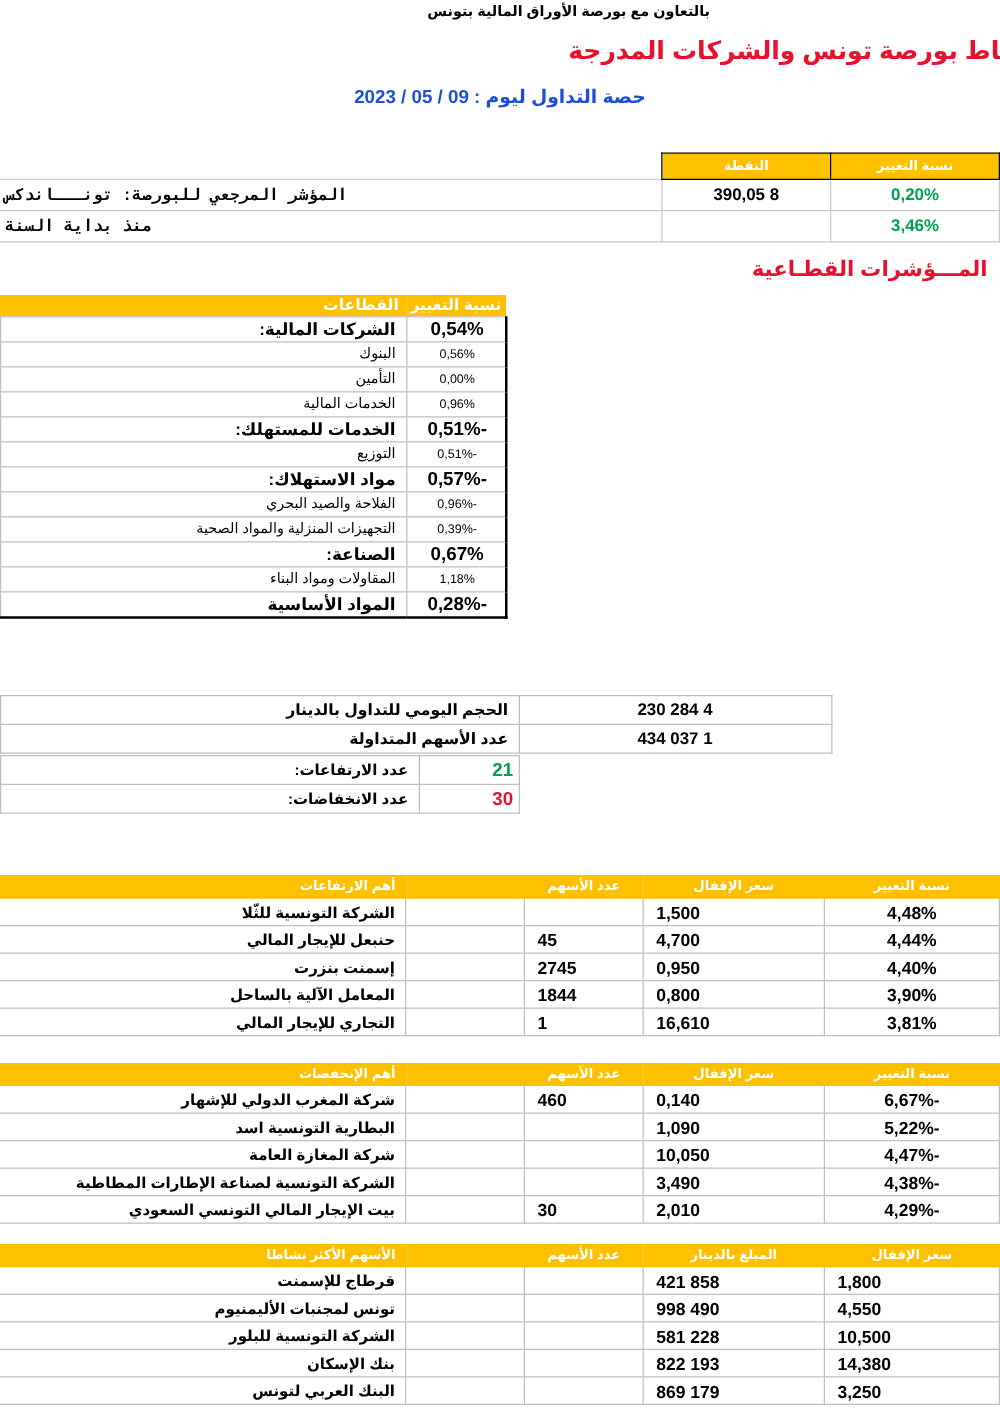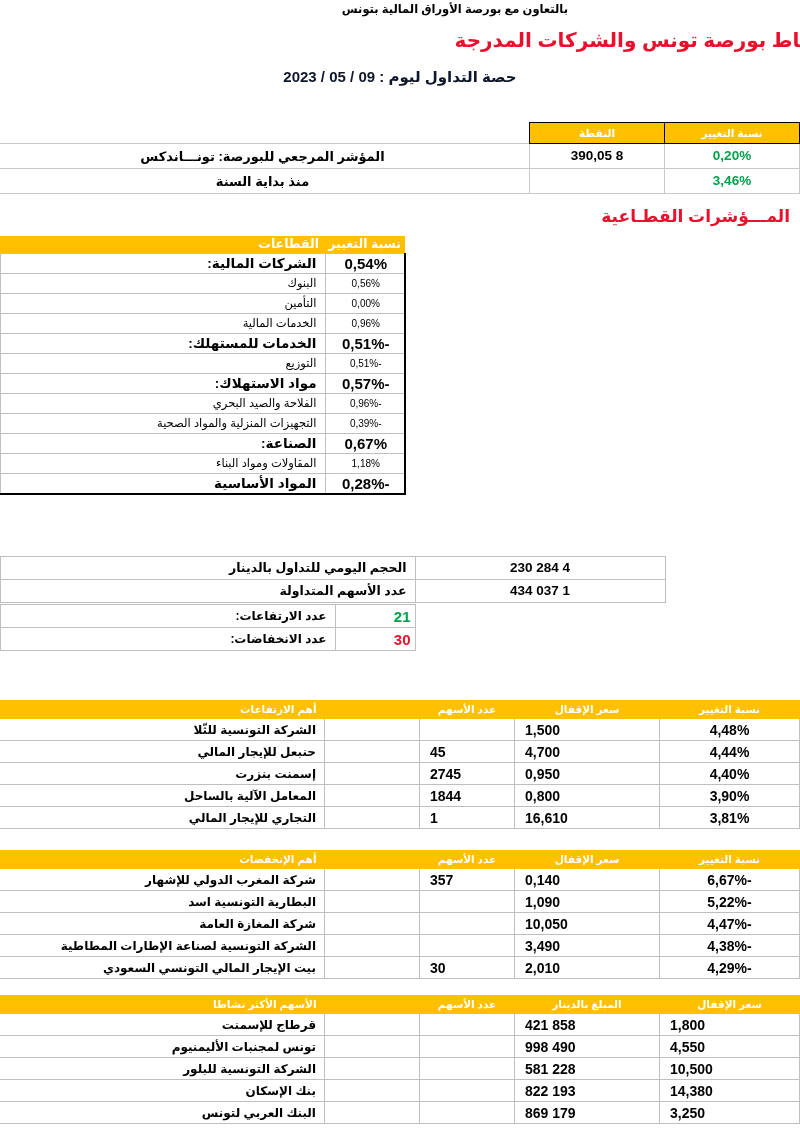--- a/index.html
+++ b/index.html
@@ -46,21 +46,21 @@
     margin-left: 28px;
   }
   .doc-subtitle {
     position: absolute;
     top: 68px;
     left: 0;
     width: 800px;
     text-align: center;
     font-size: 15px;
     font-weight: bold;
-    color: #0f172a;
+    color: #1d4ed8;
     direction: rtl;
   }
 
   
   .tbl {
     position: absolute;
     border-collapse: collapse;
     table-layout: fixed;
     direction: rtl;
   }
@@ -100,24 +100,25 @@
   #index-table .ival {
     border: 1px solid #c9c9c9;
     height: 24px;
     text-align: center;
     font-weight: bold;
     font-size: 13.5px;
   }
   #index-table .iname {
     border: 1px solid #c9c9c9;
     height: 24px;
-    text-align: center;
+    text-align: left;
     font-size: 13px;
     font-weight: bold;
     padding-right: 8px;
+    font-family: Liberation Mono, monospace;
   }
   #index-table .ispacer { border: none; }
 
   
   .section-title {
     position: absolute;
     font-size: 17px;
     font-weight: bold;
     color: #e8112d;
     direction: rtl;
@@ -454,21 +455,21 @@
       <tr>
         <th class="m-hdr">نسبة التغيير</th>
         <th class="m-hdr">سعر الإقفال</th>
         <th class="m-hdr">عدد الأسهم</th>
         <th class="m-hdr"></th>
         <th class="m-hdr name">أهم الإنخفضات</th>
       </tr>
     <tr>
           <td class="c pct">-6,67%</td>
           <td class="c price">0,140</td>
-          <td class="c qty">357</td>
+          <td class="c qty">460</td>
           <td class="c"></td>
           <td class="c nm">شركة المغرب الدولي للإشهار</td>
         </tr>
         <tr>
           <td class="c pct">-5,22%</td>
           <td class="c price">1,090</td>
           <td class="c qty"></td>
           <td class="c"></td>
           <td class="c nm">البطارية التونسية اسد</td>
         </tr>

